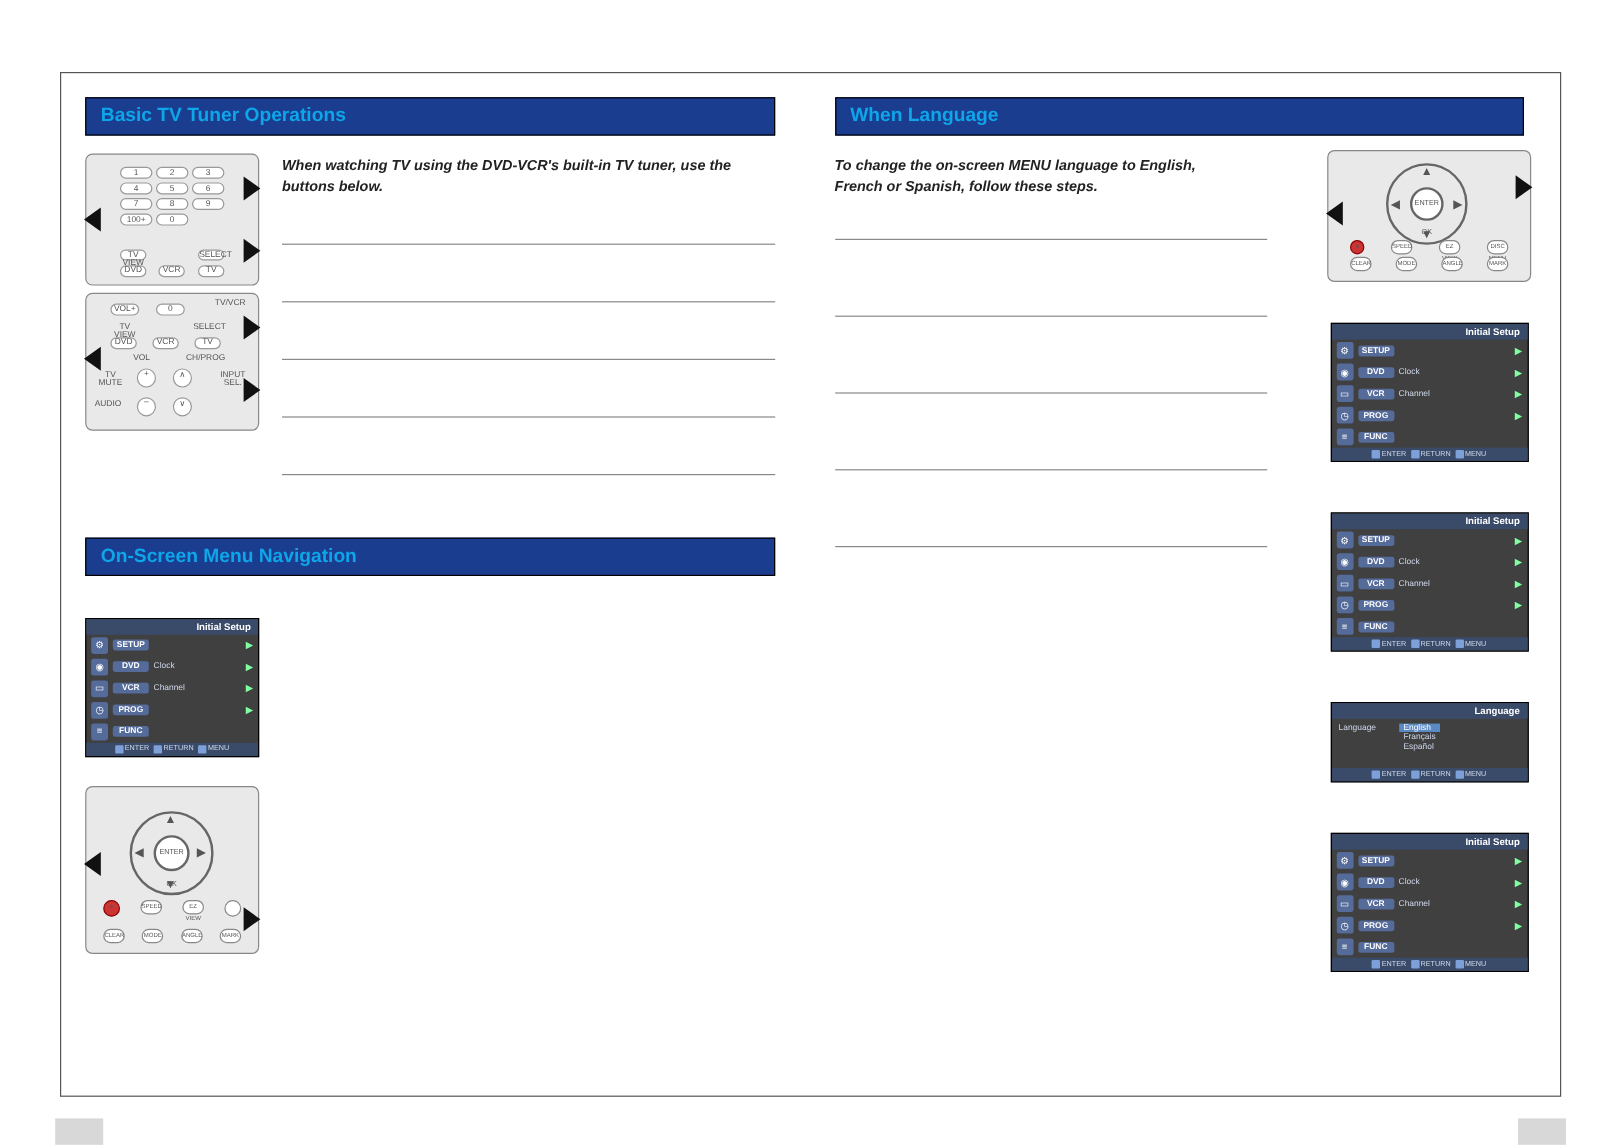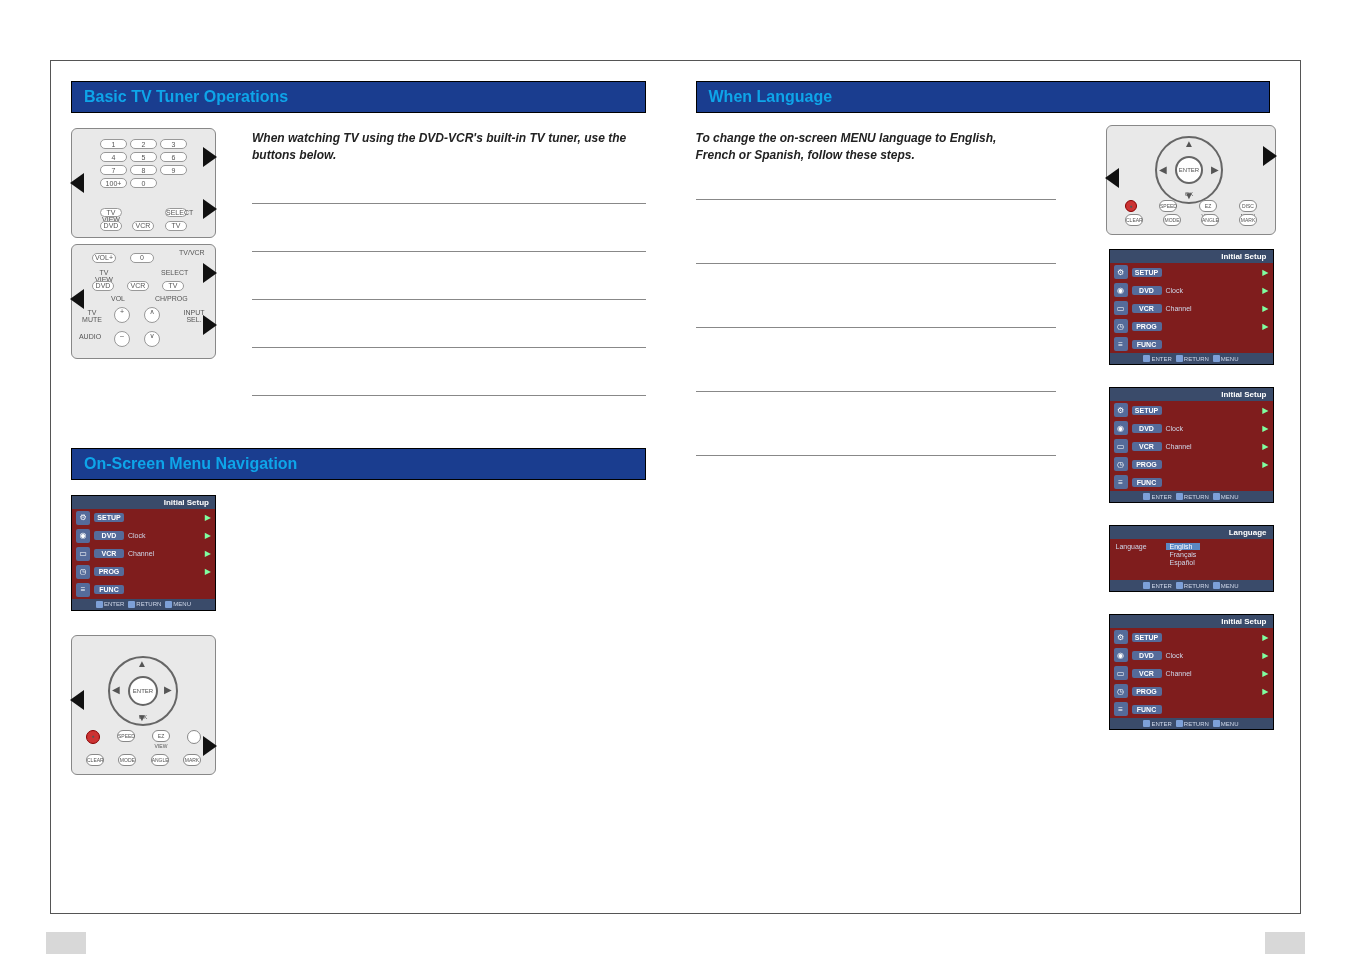--- a/index.html
+++ b/index.html
@@ -31,21 +31,21 @@
     background: #1a3d8f;
     color: #0ea5e9;
     font-weight: bold;
     font-size: 16px;
     padding: 6px 12px;
     border: 1px solid #000;
     margin-bottom: 15px;
   }
   .intro-row {
     display: flex;
-    gap: 36px;
+    gap: 19px;
     margin-bottom: 10px;
   }
   .remote-thumb {
     width: 145px;
     height: 110px;
     background: #e9e9e9;
     border: 1px solid #888;
     border-radius: 6px;
     position: relative;
     flex-shrink: 0;
@@ -65,25 +65,26 @@
     border-bottom: 1px solid #888;
     height: 26px;
     margin-bottom: 22px;
   }
 
   .spaced-top { margin-top: 30px; }
 
   
   .osd {
     width: 145px;
-    background: #7f1d1d;
+    background: #404040;
     color: #fff;
     font-size: 8px;
     border: 1px solid #000;
     margin-bottom: 8px;
+    margin-top: 20px;
   }
   .osd-header {
     display:flex; justify-content:flex-end;
     padding:2px 6px;
     background:#3a4b6a;
     font-size:8px;
     font-weight:bold;
   }
   .osd-row {
     display:flex; align-items:center;

